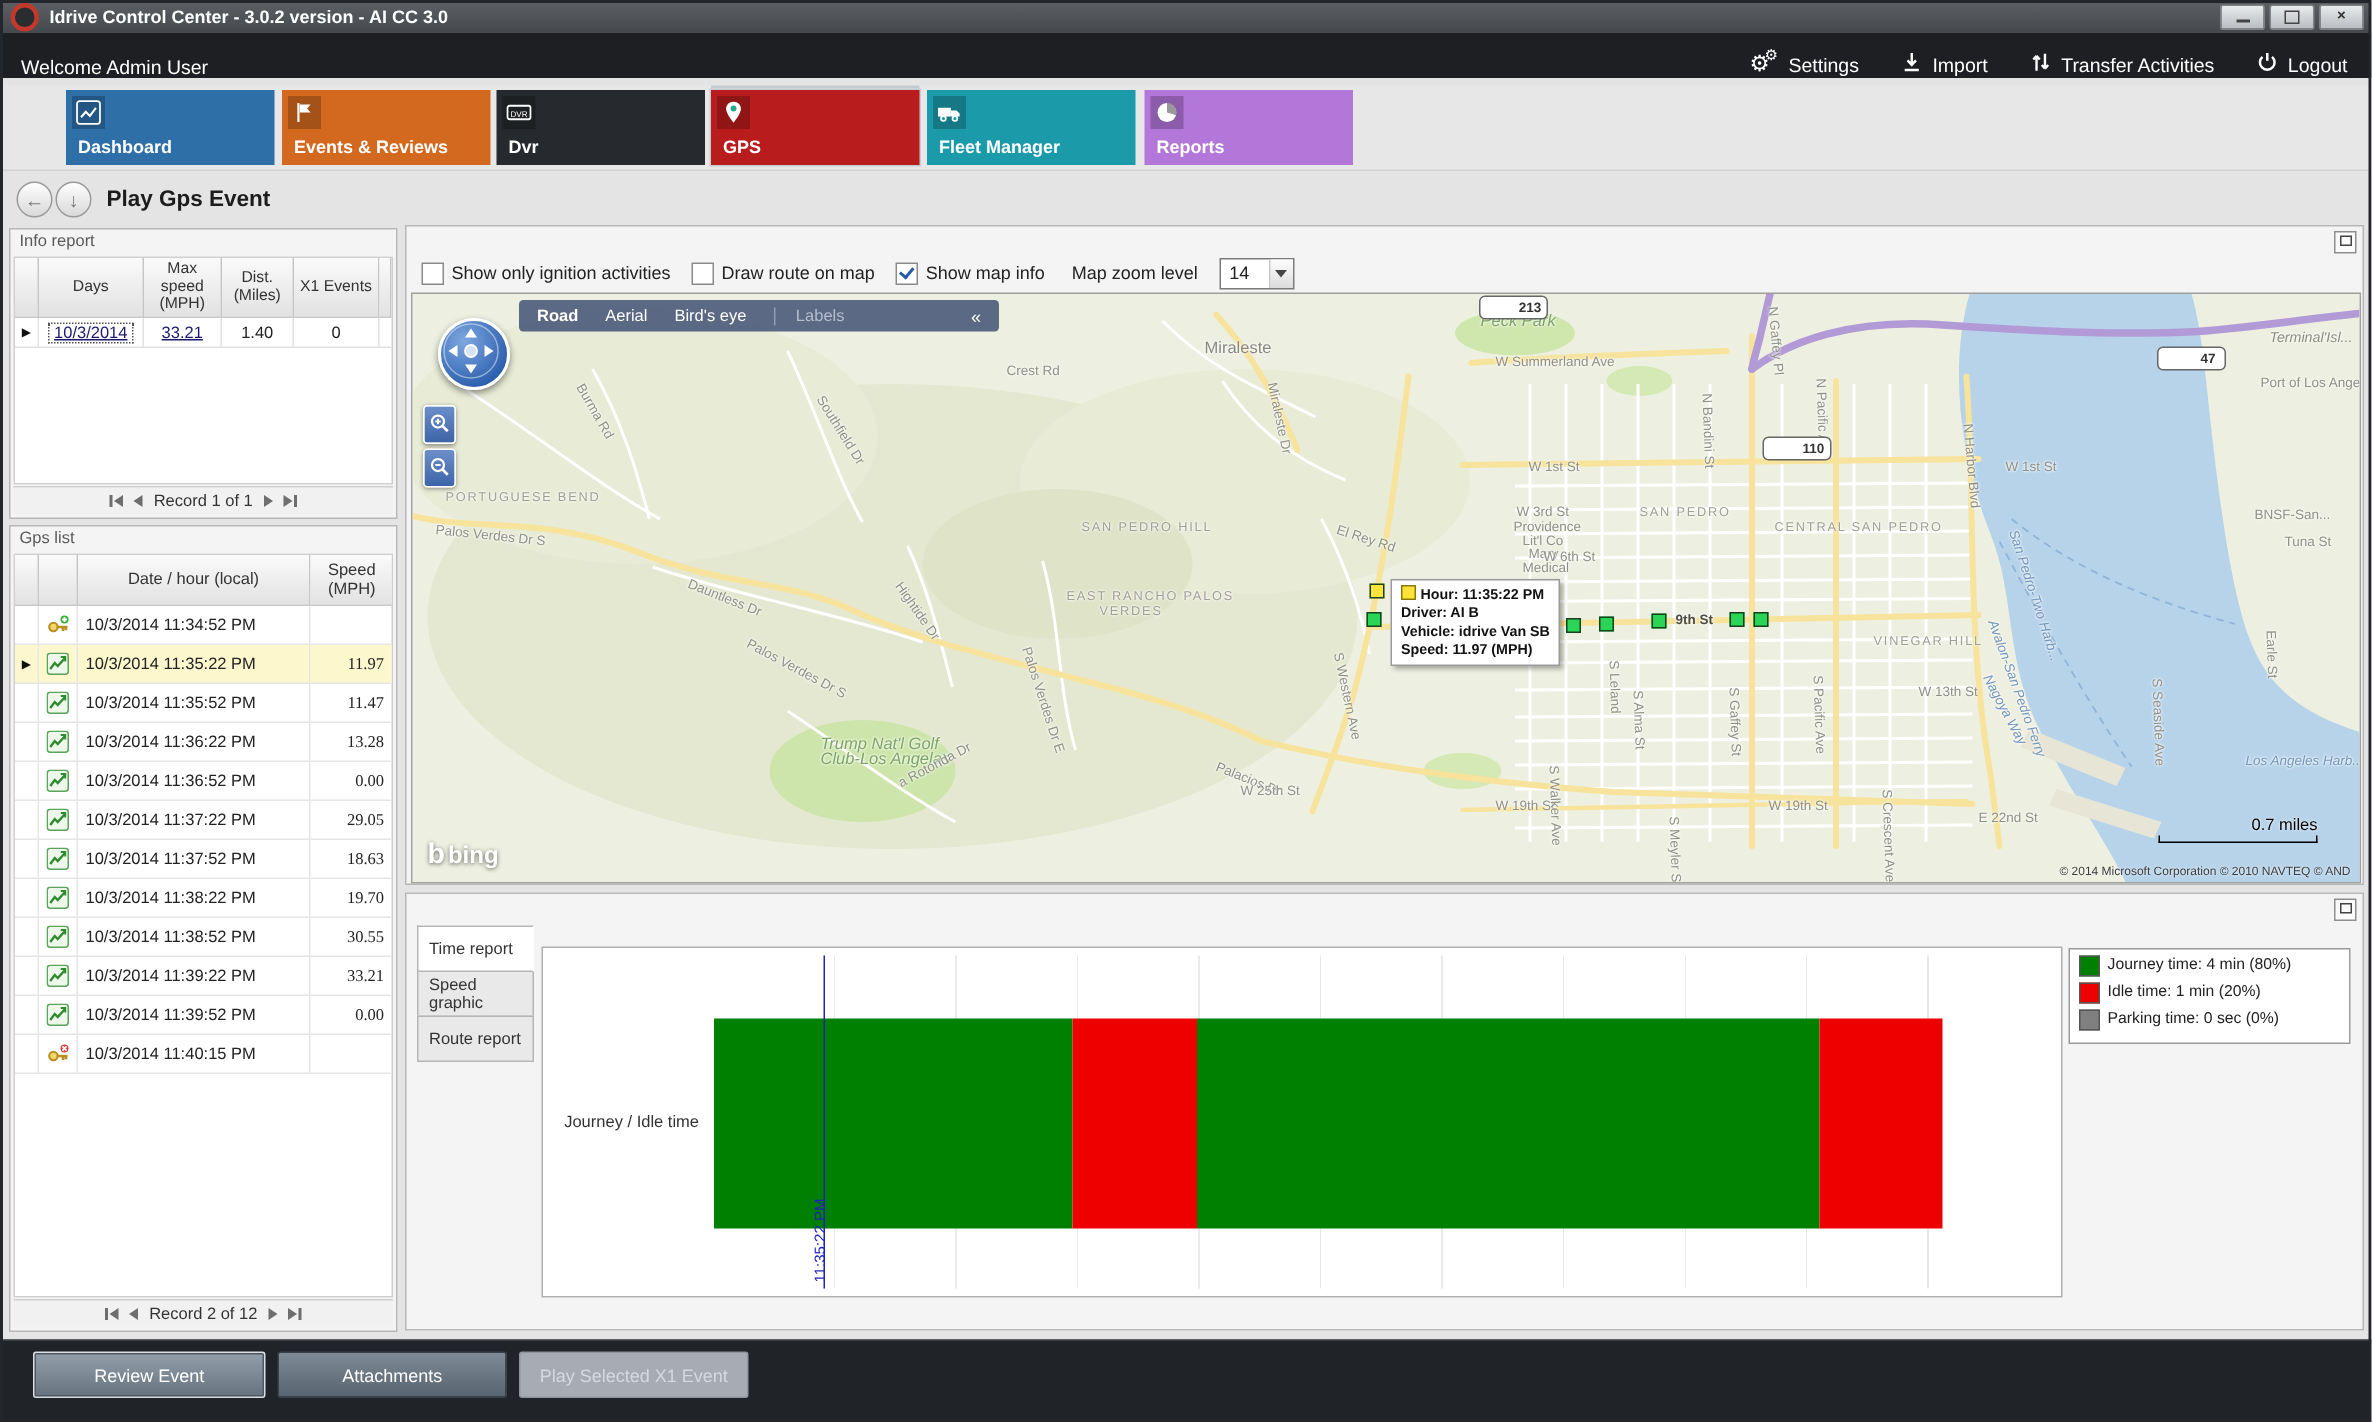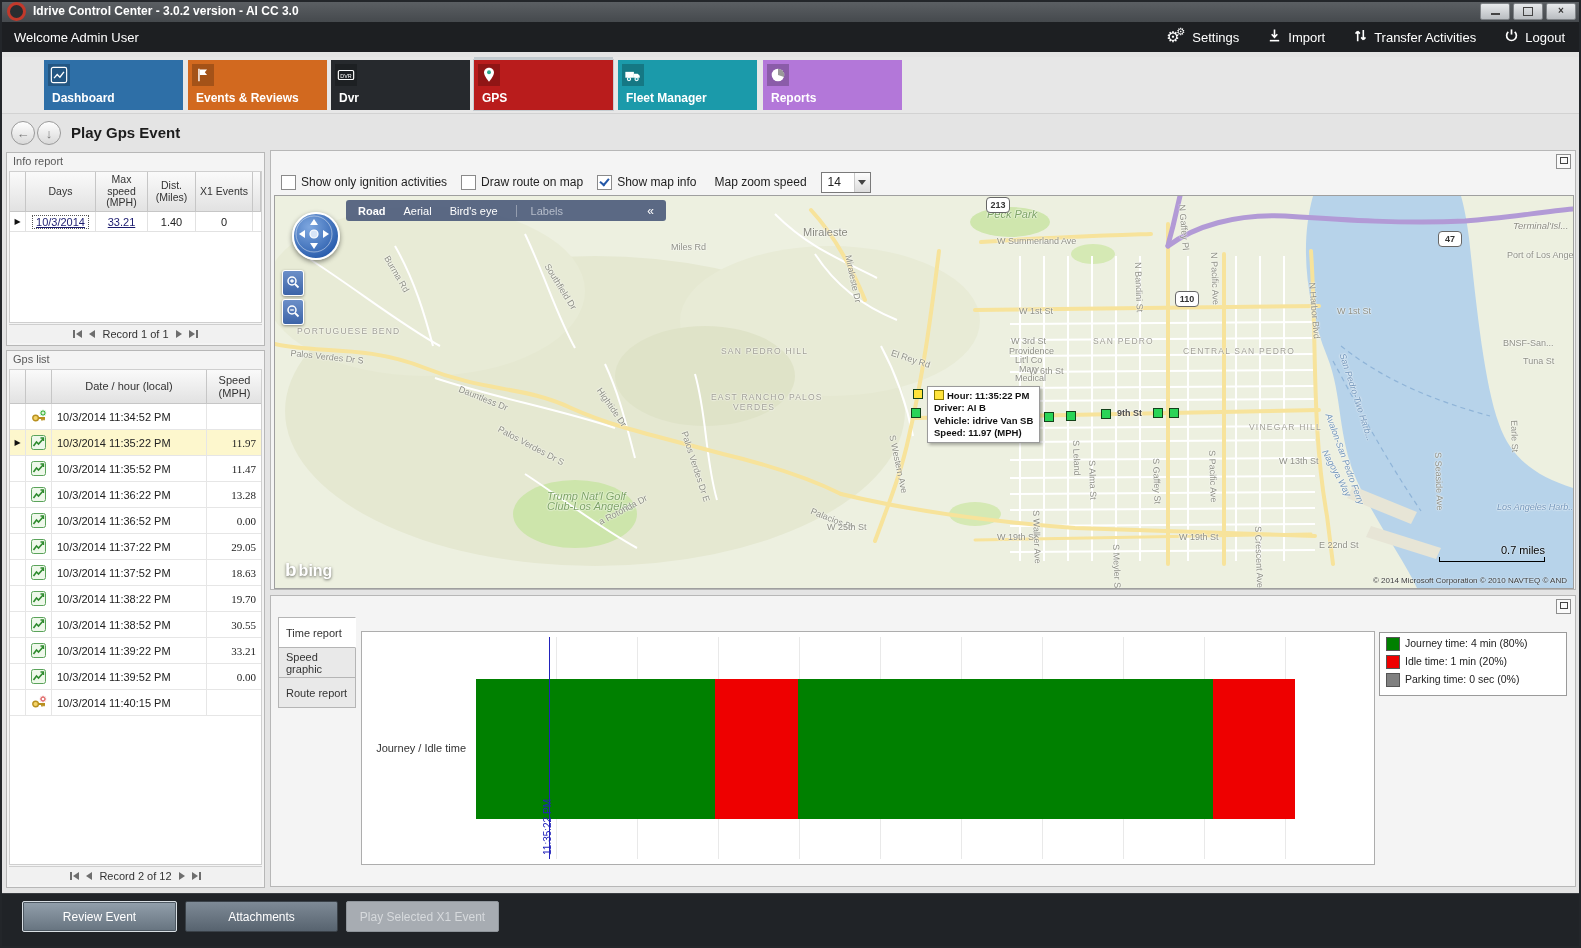--- a/index.html
+++ b/index.html
@@ -15,21 +15,21 @@
   .winbtns{margin-left:auto;display:flex;gap:3px;padding-right:5px;}
   .winbtn{width:28px;height:15px;border:1px solid #7e8setting286;border:1px solid #7e8286;border-radius:2px;
     background:linear-gradient(#e8eaec,#b9bdc1);display:flex;align-items:center;justify-content:center;
     color:#333;font-size:10px;line-height:1;}
   .wb-min i{display:block;width:9px;height:2px;background:#444;margin-top:6px;}
   .wb-max i{display:block;width:8px;height:7px;border:1.5px solid #444;}
   .wb-close{font-weight:bold;}
 
   
   .topbar{position:absolute;left:0;top:22px;width:1581px;height:30px;background:#1d1f22;
-    display:flex;align-items:center;color:#fff;}
+    display:flex;align-items:flex-end;color:#fff;}
   .welcome{margin-left:14px;font-size:13px;}
   .top-actions{margin-left:auto;display:flex;align-items:center;gap:28px;margin-right:16px;}
   .top-action{display:flex;align-items:center;gap:6px;font-size:13px;cursor:pointer;}
   .gearwrap{position:relative;width:20px;height:18px;}
   .gear{position:absolute;color:#fff;line-height:1;}
   .g1{font-size:15px;left:0;top:1px;}
   .g2{font-size:10px;left:10px;top:-1px;}
 
   
   .navstrip{position:absolute;left:0;top:57px;width:1581px;height:56px;background:#e7e7e7;border-bottom:1px solid #d2d2d2;}
@@ -106,21 +106,21 @@
   #map-labels{position:absolute;inset:0;pointer-events:none;}
   .m-lbl{position:absolute;font-size:9px;color:#8f9086;white-space:nowrap;transform-origin:0 0;
     text-shadow:0 0 2px #fff,0 0 2px #fff;}
   .c-area{font-size:8.5px;letter-spacing:1.2px;color:#a09f95;text-transform:uppercase;}
   .c-city{font-size:11px;color:#88887e;}
   .c-park{font-size:11px;color:#7da465;font-style:italic;}
   .c-water{font-style:italic;color:#7396bb;}
   .c-terr{font-style:italic;color:#8d8c82;font-size:9.5px;}
   .c-road-dark{color:#4c4c4c;font-weight:bold;}
   .m-shield{position:absolute;width:22px;height:14px;background:#fff;border:1px solid #666;border-radius:4px;
-    font-size:9px;font-weight:bold;color:#333;display:flex;align-items:center;justify-content:center;}
+    font-size:9px;font-weight:bold;color:#333;display:flex;align-items:center;justify-content:center;padding-left:22px;}
   #map-markers{position:absolute;inset:0;}
   .mk{position:absolute;width:10px;height:10px;border:1.5px solid #14421a;transform:translate(-50%,-50%);box-sizing:border-box;}
   .map-tip{position:absolute;left:652px;top:190px;background:#fff;border:1px solid #9a9a9a;
     box-shadow:2px 2px 3px rgba(0,0,0,.3);font-size:9.5px;font-weight:bold;color:#111;
     padding:3px 6px;line-height:1.3;white-space:nowrap;z-index:5;}
   .tip-swatch{display:inline-block;width:8px;height:8px;background:#ffe33b;border:1px solid #8a7a00;margin-right:3px;vertical-align:-1px;}
 
   .map-toolbar{position:absolute;left:71px;top:4px;width:296px;height:21px;background:rgba(74,90,122,.9);
     border-radius:3px;display:flex;align-items:center;color:#fff;font-size:11px;padding:0 12px;gap:18px;z-index:6;}
   .mt-item{cursor:pointer;}
@@ -519,21 +519,21 @@
         <span class="cb-label">Show only ignition activities</span>
       </span>
     <span class="cbwrap mapcb">
         <span class="cb-box"></span>
         <span class="cb-label">Draw route on map</span>
       </span>
     <span class="cbwrap mapcb">
         <span class="cb-box checked"></span>
         <span class="cb-label">Show map info</span>
       </span>
-    <span class="zl">Map zoom speed</span>
+    <span class="zl">Map zoom level</span>
     <span class="select">
       <span class="val">14</span>
       <span class="dd">
           <i class="tri-down"></i>
         </span>
     </span>
   </div>
 
   <div class="map">
     <svg class="base" width="1298" height="392" viewBox="0 0 1298 392">
@@ -606,21 +606,21 @@
       <g stroke="#b29ad6" stroke-width="5" fill="none" stroke-linecap="round">
         <path d="M905,0 L898,30 C896,38 894,44 893,50"></path>
         <path d="M893,50 C920,30 960,18 1010,20 C1070,24 1130,28 1190,25 C1230,22 1266,16 1298,13"></path>
       </g>
     </svg>
 
     <div id="map-labels">
         <span class="m-lbl c-city" style="left: 528px; top: 30px;">Miraleste</span>
         <span class="m-lbl c-park" style="left: 712px; top: 12px;">Peck Park</span>
         <span class="m-lbl c-lbl" style="left: 722px; top: 40px;">W Summerland Ave</span>
-        <span class="m-lbl c-lbl" style="left: 396px; top: 46px;">Miles Rd</span>
+        <span class="m-lbl c-lbl" style="left: 396px; top: 46px;">Crest Rd</span>
         <span class="m-lbl c-lbl" style="left: 116px; top: 58px; transform: rotate(60deg);">Burma Rd</span>
         <span class="m-lbl c-lbl" style="left: 276px; top: 66px; transform: rotate(58deg);">Southfield Dr</span>
         <span class="m-lbl c-lbl" style="left: 578px; top: 58px; transform: rotate(78deg);">Miraleste Dr</span>
         <span class="m-lbl c-lbl" style="left: 868px; top: 66px; transform: rotate(88deg);">N Bandini St</span>
         <span class="m-lbl c-lbl" style="left: 912px; top: 8px; transform: rotate(85deg);">N Gaffey Pl</span>
         <span class="m-lbl c-lbl" style="left: 944px; top: 56px; transform: rotate(88deg);">N Pacific Ave</span>
         <span class="m-lbl c-lbl" style="left: 1042px; top: 86px; transform: rotate(85deg);">N Harbor Blvd</span>
         <span class="m-lbl c-terr" style="left: 1238px; top: 24px;">Terminal'Isl...</span>
         <span class="m-lbl c-lbl" style="left: 1232px; top: 54px;">Port of Los Angel...</span>
         <span class="m-lbl c-lbl" style="left: 744px; top: 110px;">W 1st St</span>

